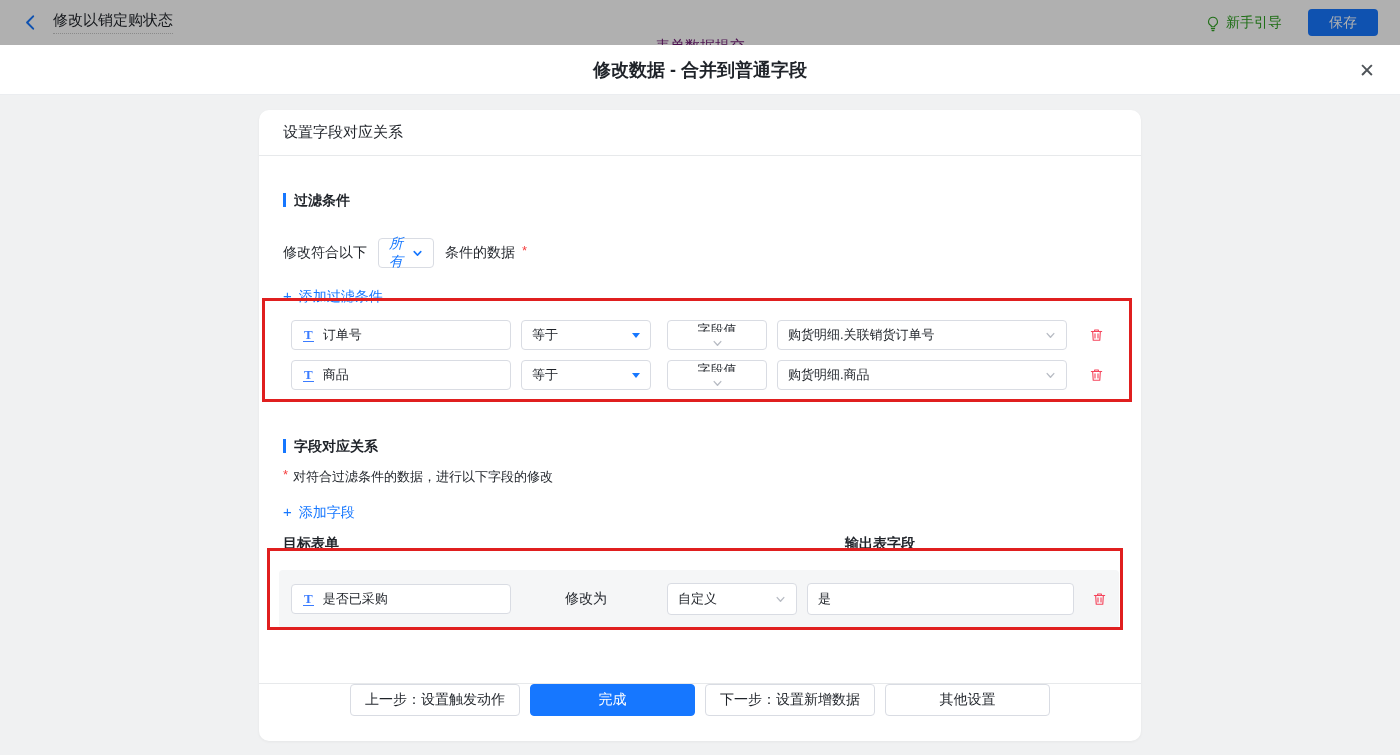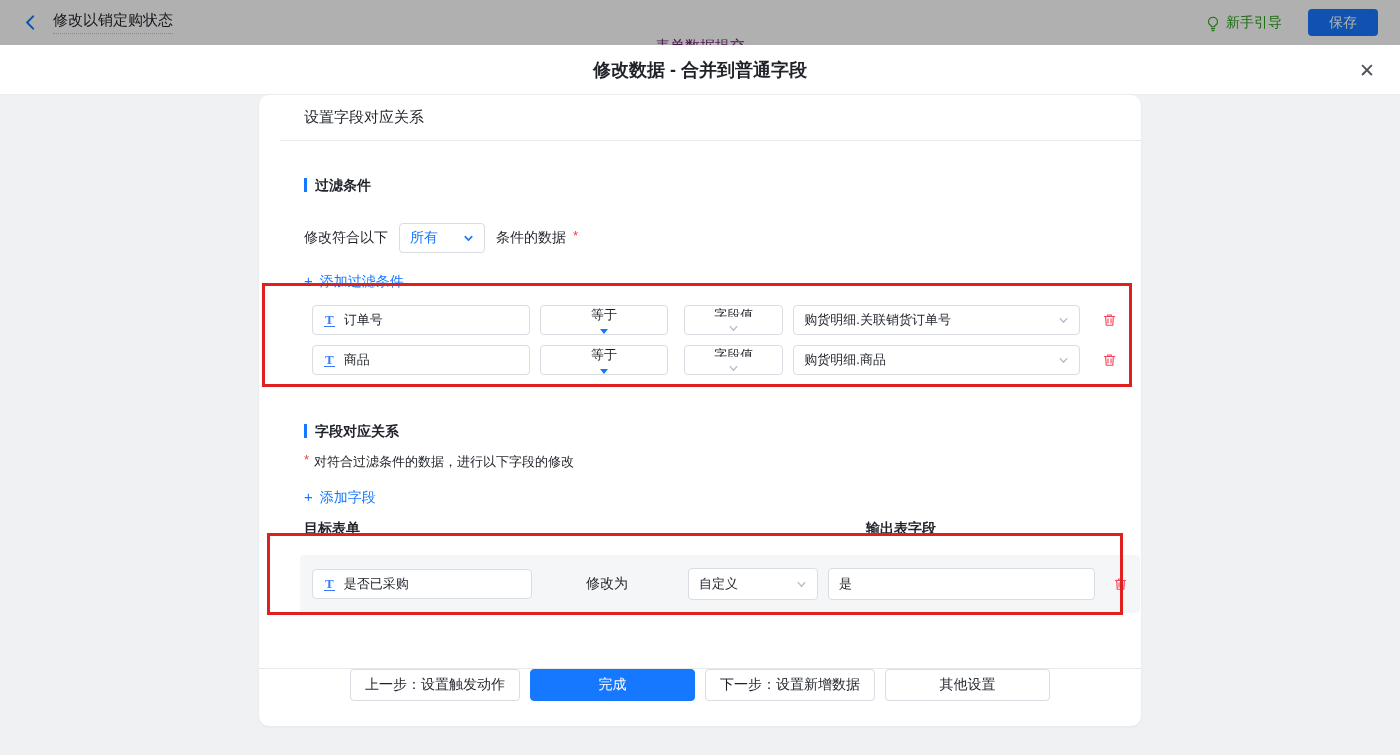--- a/index.html
+++ b/index.html
@@ -22,46 +22,46 @@
   .guide { display:flex; align-items:flex-end; gap:6px; color:var(--guide-green,#2ea121); font-size:14px; cursor:pointer; }
   .save-btn { background:var(--accent-blue,#1677ff); color:#fff; border:none; border-radius:4px; font-size:14px; height:27px; padding:0 21px; cursor:pointer; font-family:inherit; }
 
   
   .modal-titlebar { position:relative; height:50px; background:#fff; display:flex; align-items:center; justify-content:center; border-bottom:1px solid #ebedf0; }
   .modal-title { font-size:18px; font-weight:bold; color:#1f2329; margin:0; }
   .close { position:absolute; right:25px; top:50%; transform:translateY(-50%); font-size:19px; color:#4e5358; line-height:1; cursor:pointer; }
 
   
   .content { height:660px; }
-  .panel { position:relative; width:882px; height:631px; margin:0 auto 0; background:#fff; border-radius:10px; box-shadow:0 1px 3px rgba(31,35,41,0.05);padding-left:21px; }
+  .panel { position:relative; width:882px; height:631px; margin:15px auto 0; background:#fff; border-radius:10px; box-shadow:0 1px 3px rgba(31,35,41,0.05); }
   .panel-header { height:46px; display:flex; align-items:center; padding:0 24px; font-size:15px; color:#1f2329; border-bottom:1px solid #e7e9eb; }
   .panel-body { padding:0 24px; }
 
   .section-title { display:flex; align-items:center; gap:8px; font-size:14px; font-weight:bold; color:#1f2329; line-height:20px; }
   .section-title .bar { width:3px; height:14px; background:var(--accent-blue,#1677ff); }
   .st1 { margin-top:34px; }
   .st2 { margin-top:46px; }
 
   .match-line { display:flex; align-items:center; margin-top:28px; font-size:14px; }
   .select { display:inline-flex; align-items:center; justify-content:space-between; gap:6px; height:30px; border:1px solid #d9dce3; border-radius:4px; padding:0 10px; background:#fff; font-size:13px; cursor:pointer; }
-  .match-select { width:86px; margin:0 11px; color:var(--accent-blue,#1677ff); font-size:14px; }
+  .match-select { width:56px; margin:0 11px; color:var(--accent-blue,#1677ff); font-size:14px;font-style:italic; }
   .chev { color:#b8bcc4; display:flex; flex:none; }
   .chev-blue { color:var(--accent-blue,#1677ff); }
   .req { color:#f53f3f; font-size:13px; margin-left:7px; position:relative; top:-3px; }
 
   .add-link { display:flex; width:fit-content; align-items:center; gap:7px; color:var(--link-blue,#1677ff); font-size:14px; cursor:pointer; margin-top:18px; line-height:20px; }
   .al2 { margin-top:12px; }
   .plus { font-size:15px; line-height:14px; }
 
   .rows-wrap { margin-top:14px; }
   .cond-row { display:flex; align-items:center; height:30px; margin-left:8px; }
   .cond-row + .cond-row { margin-top:10px; }
   .field-box { width:220px; height:30px; border:1px solid #d9dce3; border-radius:4px; display:flex; align-items:center; gap:9px; padding:0 11px; font-size:13px; background:#fff; cursor:pointer; }
   .t-icon { color:#3b7cff; font-family:"Liberation Serif",serif; font-size:13px; font-weight:bold; line-height:12px; border-bottom:1.5px solid #3b7cff; padding:0 1px; }
-  .op-box { width:130px; margin-left:10px;flex-direction:column; }
+  .op-box { width:130px; margin-left:10px; }
   .tri { width:0; height:0; border-left:4.5px solid transparent; border-right:4.5px solid transparent; border-top:5.5px solid var(--accent-blue,#1677ff); }
   .vt-box { width:100px; margin-left:16px;flex-direction:column; }
   .val-box { width:290px; margin-left:10px; }
   .val-box span, .field-box .fb-label, .op-box span, .vt-box span { white-space:nowrap; overflow:hidden; }
   .trash-btn { margin-left:22px; display:flex; color:var(--danger-red,#f5455c); cursor:pointer; }
 
   .desc-line { margin-top:8px; font-size:13px; line-height:26px; color:#1f2329; }
   .desc-line .req { margin:0 5px 0 0; top:-2px; }
 
   .col-headers { position:relative; margin-top:12px; font-size:14px; font-weight:bold; line-height:18px; }

